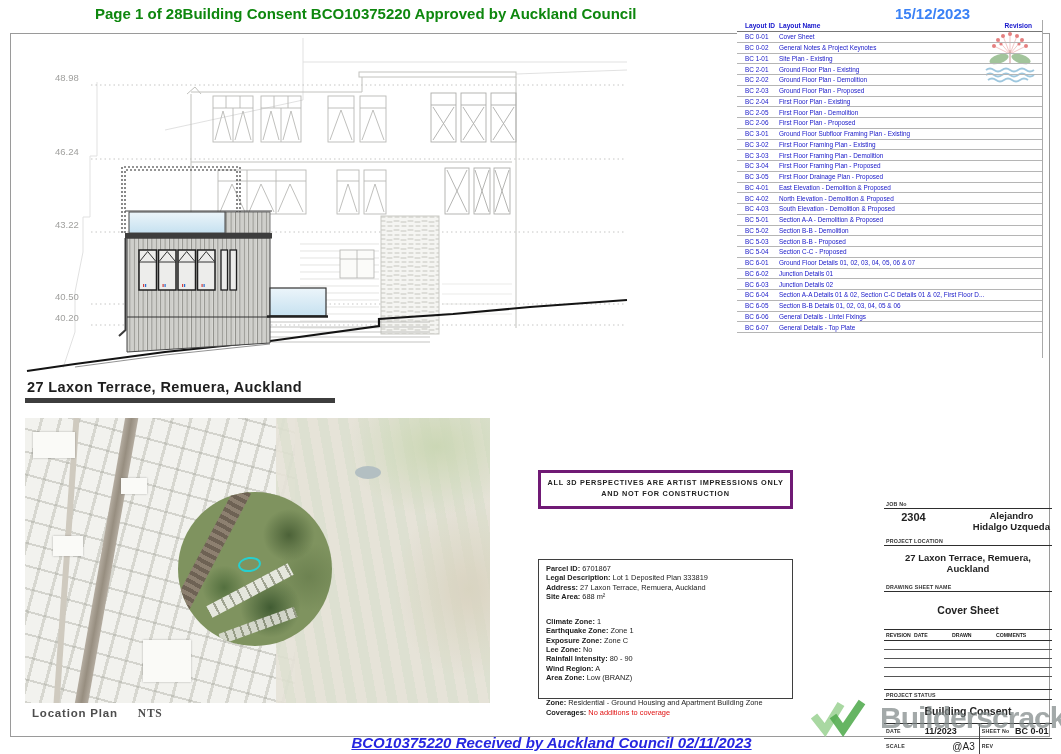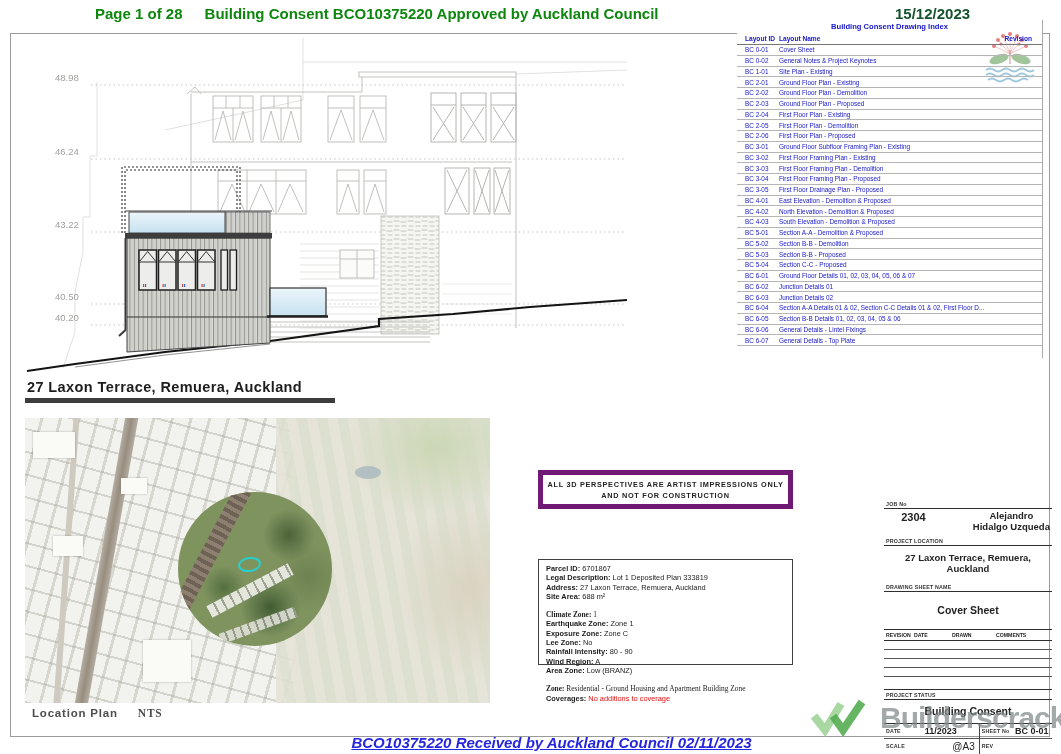--- a/index.html
+++ b/index.html
@@ -5,22 +5,22 @@
   * { margin:0; padding:0; box-sizing:border-box; }
   html,body { background:#fff; }
   body { font-family:"Liberation Sans", sans-serif; width:1061px; height:754px; position:relative; overflow:hidden; }
   .abs { position:absolute; }
 
   
   .sheet-border { left:10px; top:33px; width:1040px; height:704px; border:1px solid #9a9a9a; }
 
   
   .stamp-header { left:95px; top:5px; font-size:15px; font-weight:bold; color:#0e870e; white-space:nowrap; }
-  .stamp-header .pg { margin-right:22px; }
-  .stamp-date { left:895px; top:5px; font-size:15px; font-weight:bold; color:#14532d; }
+  .stamp-header .pg { }
+  .stamp-date { left:895px; top:5px; font-size:15px; font-weight:bold; color:#3b82f6; }
 
   
   .index { left:737px; top:20px; width:306px; height:338px; background:#fff; border-right:1px solid #aaa; }
   .index-title { position:relative; z-index:2; text-align:center; font-size:7.6px; font-weight:bold; color:#1515cc; padding-top:2px; height:13px; }
   .index-head { position:relative; z-index:2; display:flex; font-size:6.6px; font-weight:bold; color:#1515cc; border-bottom:1px solid #777; height:12px; align-items:center; }
   .irow { position:relative; z-index:2; display:flex; font-size:6.4px; color:#1616c8; height:10.75px; align-items:center; border-bottom:0.5px solid #b5b5b5; }
   .c-id { width:42px; padding-left:8px; flex:none; }
   .c-name { flex:1; }
   .c-rev { width:44px; flex:none; text-align:right; padding-right:10px; }
   .index-logo { right:6px; top:12px; z-index:1; opacity:.85; }
@@ -56,25 +56,25 @@
     background:repeating-linear-gradient(180deg,#6e6254 0 4px,#8d8070 4px 8px); }
   .map .circle .houses { position:absolute; left:26px; top:92px; width:92px; height:13px; transform:rotate(-28deg);
     background:repeating-linear-gradient(90deg, rgba(240,240,235,.9) 0 7px, rgba(170,170,160,.8) 7px 9px); }
   .map .circle .houses2 { position:absolute; left:40px; top:128px; width:80px; height:11px; transform:rotate(-20deg);
     background:repeating-linear-gradient(90deg, rgba(228,228,222,.85) 0 6px, rgba(160,160,150,.7) 6px 8px); }
   .map .marker { position:absolute; left:213px; top:139px; width:23px; height:15px; border:2px solid #27cfcf; border-radius:50%; transform:rotate(-8deg); }
   .loc-label { left:32px; top:707px; font-size:11.5px; font-weight:bold; color:#4d4d4d; letter-spacing:.8px; }
   .loc-label .nts { margin-left:20px;font-family:Liberation Serif, serif; }
 
   
-  .note-3d { left:538px; top:470px; width:255px; height:39px; border:5px solid #701a75; text-align:center;
+  .note-3d { left:538px; top:470px; width:255px; height:39px; border:3px solid #701a75; text-align:center;
     font-size:7.3px; font-weight:bold; color:#222; letter-spacing:.7px; line-height:1.55; padding-top:4px; }
-  .parcel { left:538px; top:559px; width:255px; height:106px; border:1px solid #3f3f3f; padding:4px 7px; font-size:7.4px; color:#1c1c1c; }
+  .parcel { left:538px; top:559px; width:255px; height:140px; border:1px solid #3f3f3f; padding:4px 7px; font-size:7.4px; color:#1c1c1c; }
   .pline { line-height:9.3px; }
-  .pline.gap { margin-top:9px;font-family:Liberation Serif, serif; }
+  .pline.gap { margin-top:16px; }
   .plabel { font-weight:bold; }
   .pvalue.red { color:#e01010; }
 
   
   .tblock { left:884px; top:499px; width:168px; height:238px; background:transparent; font-size:5.5px; color:#222; }
   .tb-line { border-top:1.4px solid #2e2e2e; }
   .tb-label { font-size:5.3px; font-weight:bold; color:#333; padding:2px 2px 1px 2px; letter-spacing:.2px; }
   .tb-row1 { display:flex; padding:2px 0 3px 0;gap:28px; }
   .tb-job { width:42%; text-align:center; font-size:11px; font-weight:bold; }
   .tb-author { width:58%; text-align:center; font-size:9.5px; font-weight:bold; line-height:1.15; }
@@ -292,21 +292,20 @@
     </g>
     <line x1="26" y1="32" x2="26" y2="18" stroke="#c08080" stroke-width="1"></line>
     <ellipse cx="15" cy="27" rx="10" ry="4.5" fill="#7fae74" opacity="0.85" transform="rotate(-18 15 27)"></ellipse>
     <ellipse cx="37" cy="27" rx="10" ry="4.5" fill="#7fae74" opacity="0.85" transform="rotate(18 37 27)"></ellipse>
     <g stroke="#79b2d2" stroke-width="1.8" fill="none" opacity="0.85">
       <path d="M2 38 q4 -3 8 0 t8 0 t8 0 t8 0 t8 0 t8 0"></path>
       <path d="M2 43 q4 -3 8 0 t8 0 t8 0 t8 0 t8 0 t8 0"></path>
       <path d="M4 48 q4 -3 8 0 t8 0 t8 0 t8 0 t8 0"></path>
     </g>
   </svg>
-  <div class="index-title">Building Consent Drawing Index</div>
   <div class="index-head">
     <span class="c-id">Layout ID</span>
     <span class="c-name">Layout Name</span>
     <span class="c-rev">Revision</span>
   </div>
 
     <div class="irow">
       <span class="c-id">BC 0-01</span>
       <span class="c-name">Cover Sheet</span>
       <span class="c-rev"></span>

